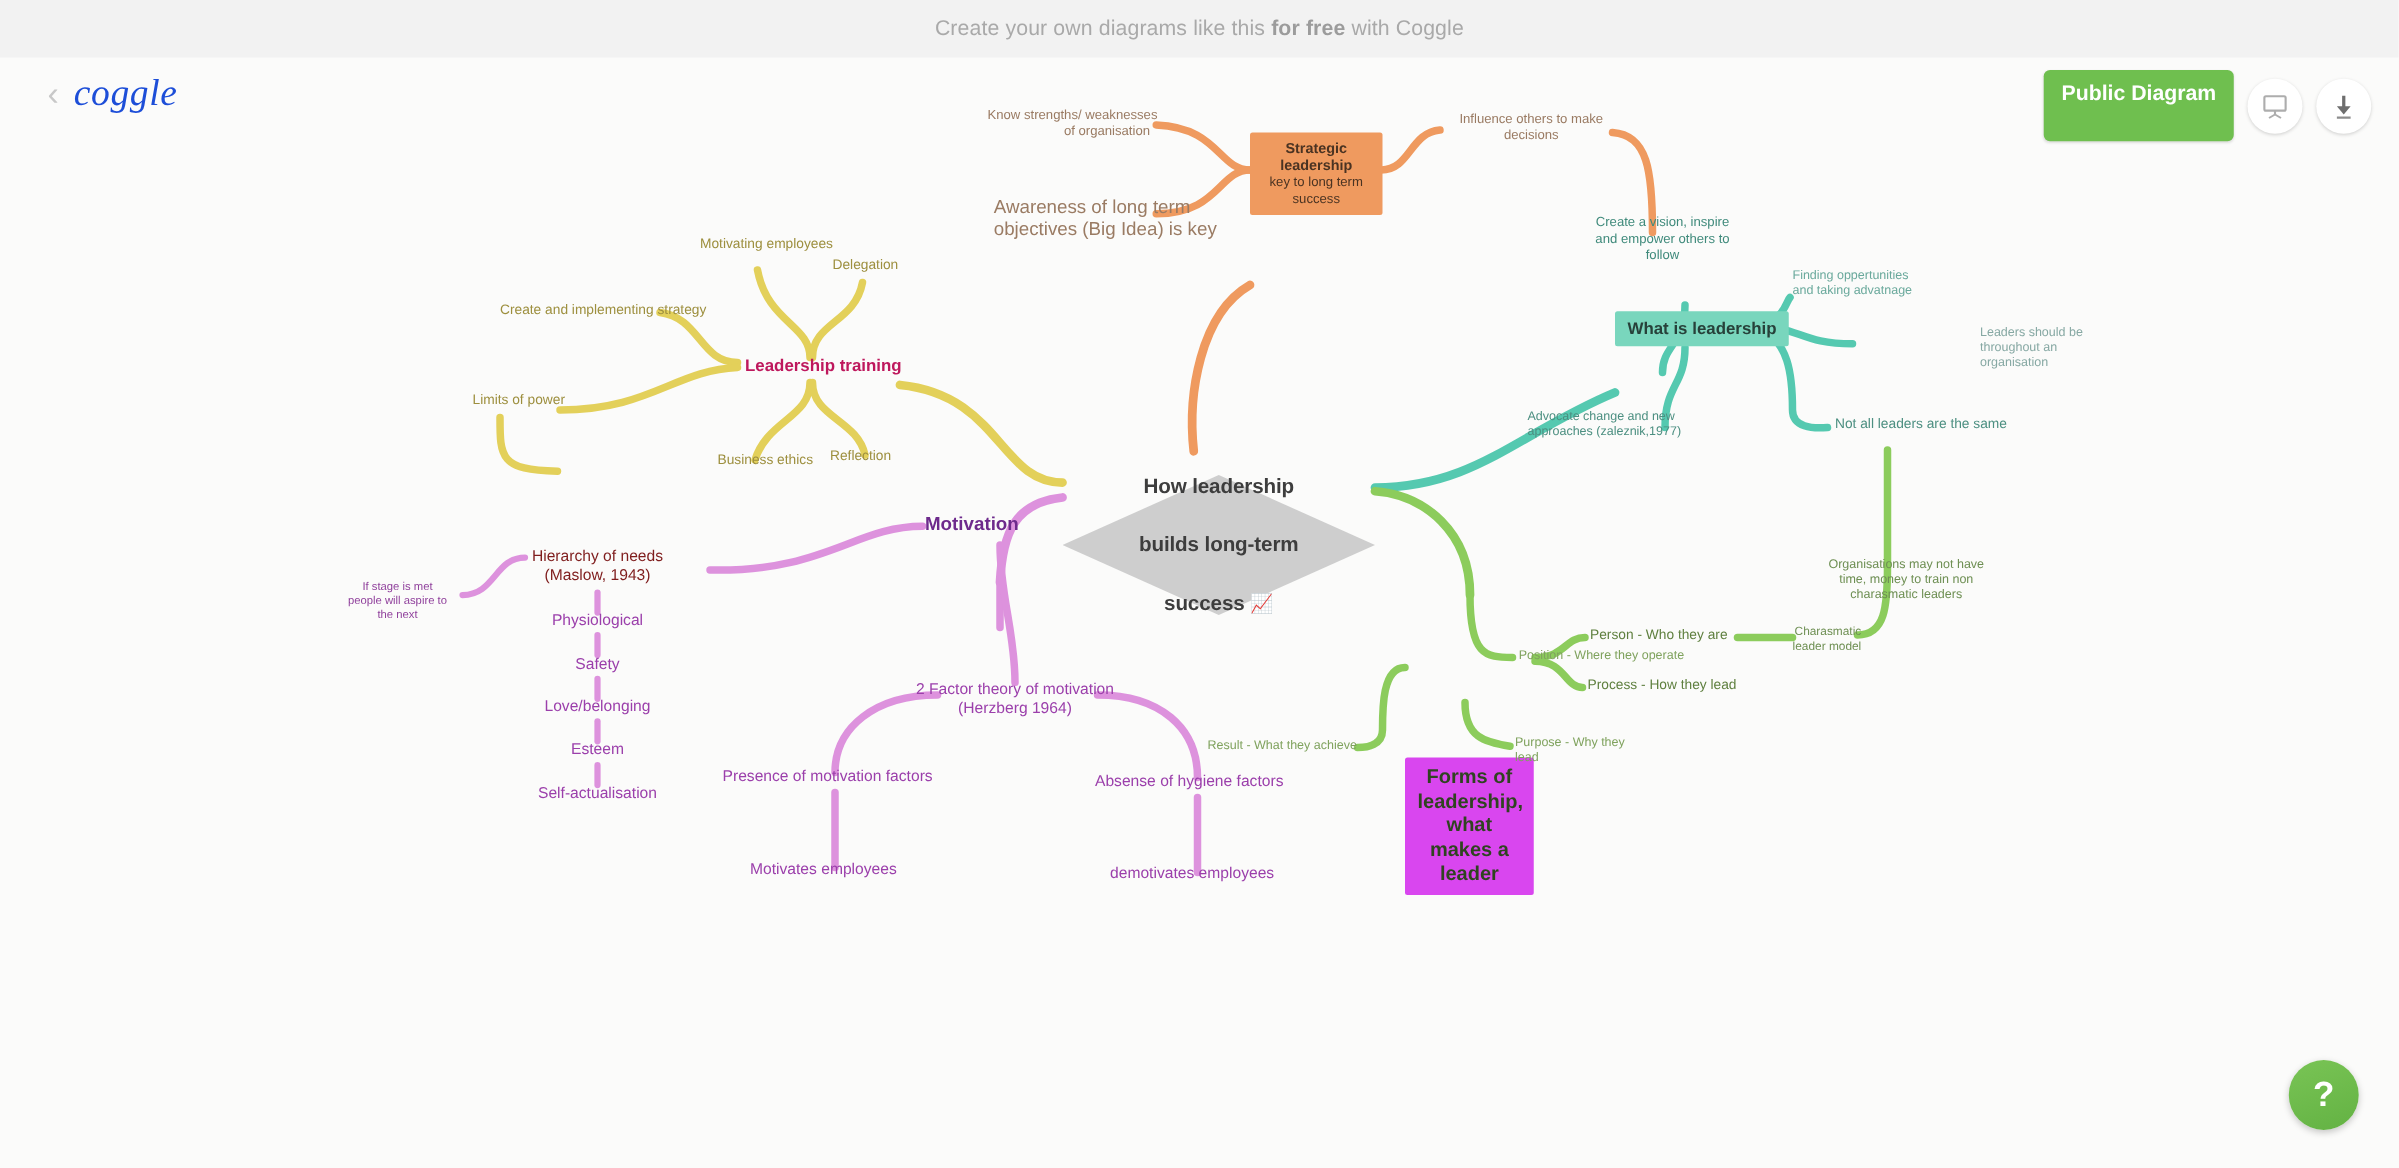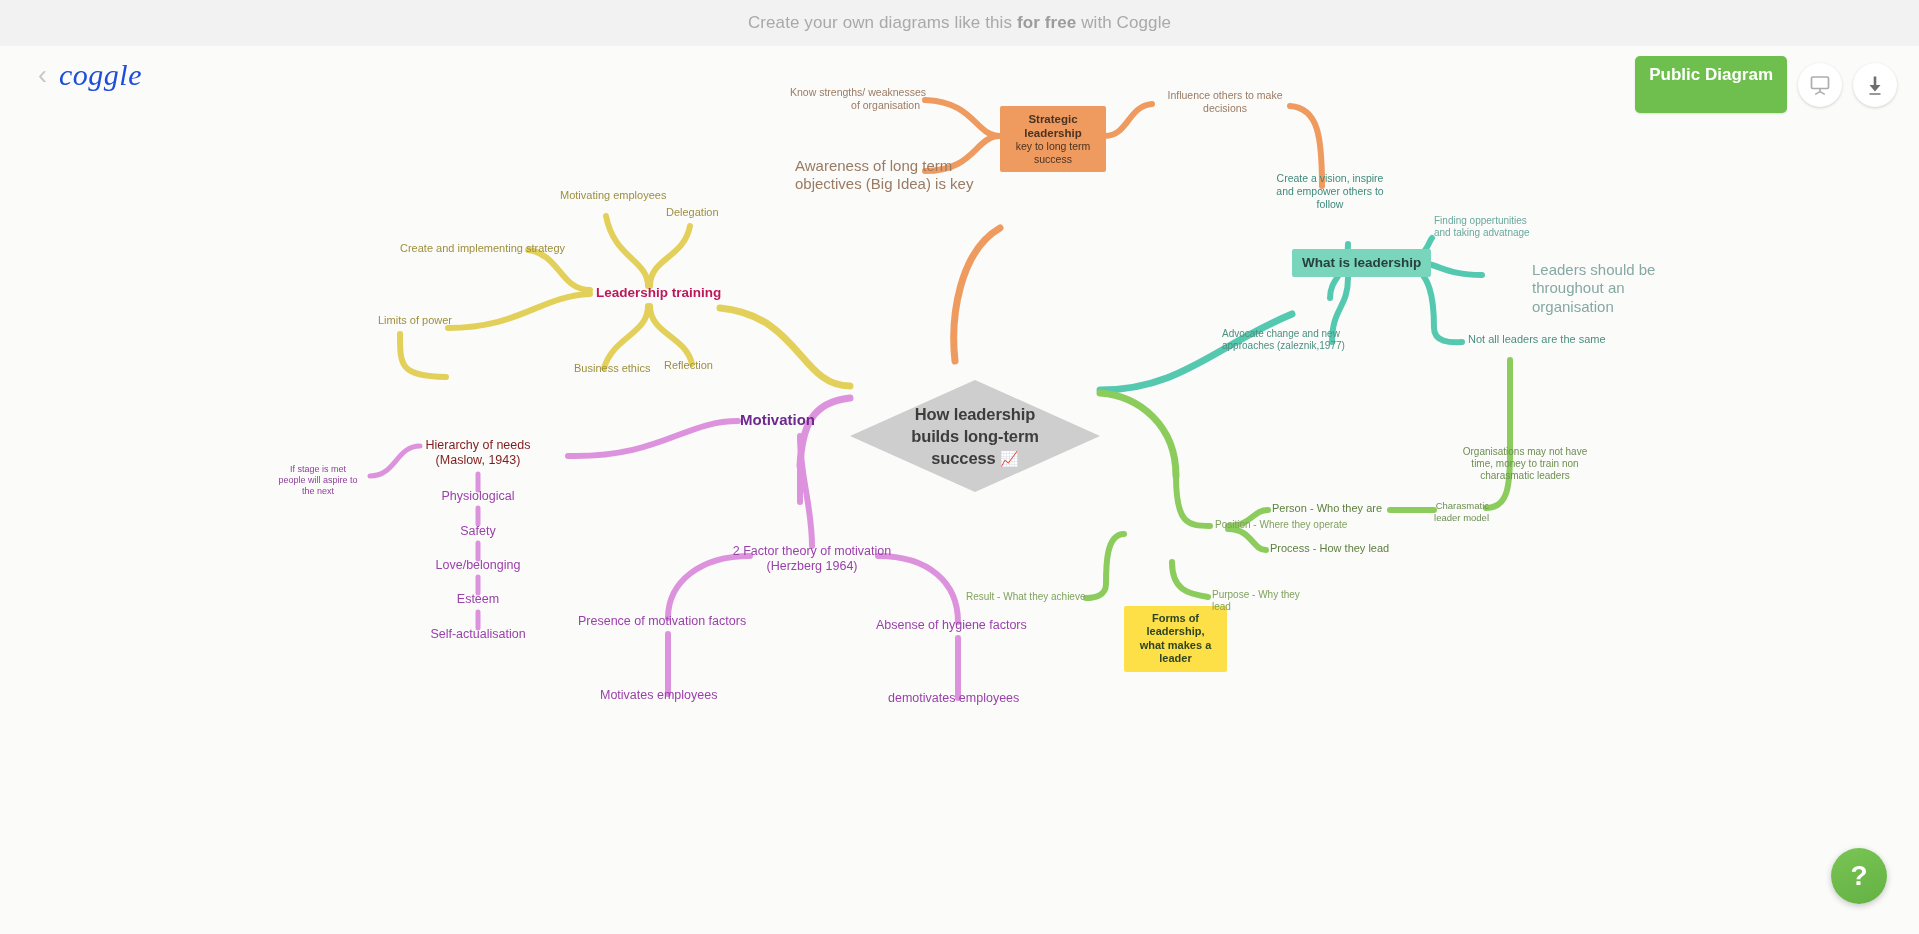--- a/index.html
+++ b/index.html
@@ -133,20 +133,21 @@
     background: #cecece;
     clip-path: polygon(50% 0%, 100% 50%, 50% 100%, 0% 50%);
   }
   .diamond .txt {
     position: absolute; inset: 0;
     display: flex; flex-direction: column;
     align-items: center; justify-content: center;
     font-size: 16.5px; font-weight: bold; color: #3d3d3d;
     line-height: 1.35; text-align: center;
     letter-spacing: -.1px;
+    gap: 25px;
   }
   .diamond .emoji { font-size: 15px; }
 </style>
 </head>
 <body>
 
 <div id="app">
 
   <div class="promo-bar">
     <div class="promo-text"><span>Create your own diagrams like this </span><b>for free</b><span> with Coggle</span></div>
@@ -299,30 +300,30 @@
 
     <div class="node boxed" style="left:1292px; top:203px; background:#79d6bd; color:#27413a; font-size:13.5px; font-weight:bold;">What is leadership</div>
 
     <div class="node" style="left:1262px; top:126px; width:136px; text-align:center; font-size:10.5px; color:#3f8a7b;">Create a vision, inspire
 and empower others to
 follow</div>
 
     <div class="node" style="left:1434px; top:169px; width:138px; font-size:10px; color:#6aa99c;">Finding oppertunities
 and taking advatnage</div>
 
-    <div class="node" style="left:1532px; top:215px; width:115px; font-size:15px; color:#86a8a3;">Leaders should be
+    <div class="node" style="left:1584px; top:215px; width:115px; font-size:10px; color:#86a8a3;">Leaders should be
 throughout an
 organisation</div>
 
     <div class="node" style="left:1468px; top:287px; font-size:11px; color:#4c8f81;">Not all leaders are the same</div>
 
     <div class="node" style="left:1222px; top:282px; width:110px; text-align:center; font-size:10px; color:#4c8f81;">Advocate change and new
 approaches (zaleznik,1977)</div>
 
-    <div class="node boxed" style="left:1124px; top:560px; width:103px; background:#fde047; color:#2f4420; font-size:11px; font-weight:bold;">
+    <div class="node boxed" style="left:1124px; top:560px; width:103px; background:#d946ef; color:#2f4420; font-size:16px; font-weight:bold;">
       <div>Forms of</div>
       <div>leadership,</div>
       <div>what makes a</div>
       <div>leader</div>
     </div>
 
     <div class="node" style="left:1215px; top:473px; font-size:10px; color:#7fa25d;">Position - Where they operate</div>
 
     <div class="node" style="left:1272px; top:456px; font-size:11px; color:#5e7f3e;">Person - Who they are</div>
 

